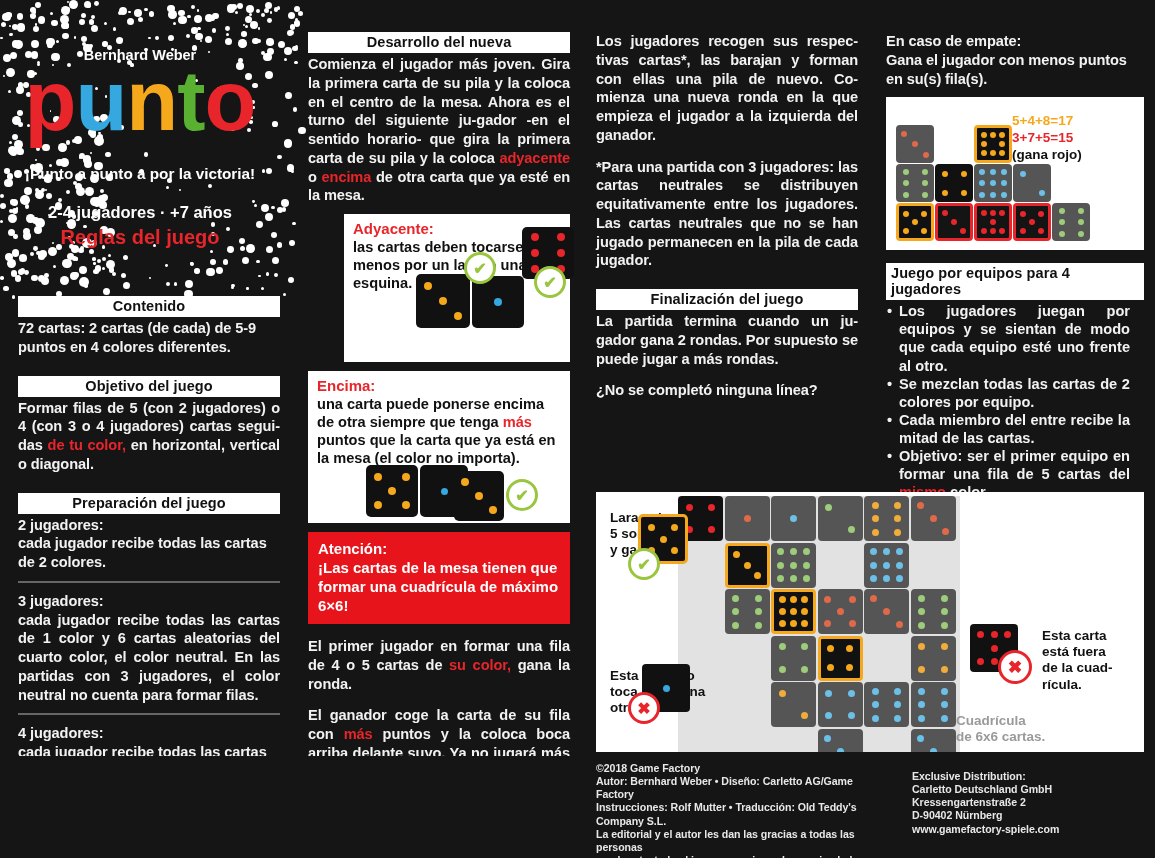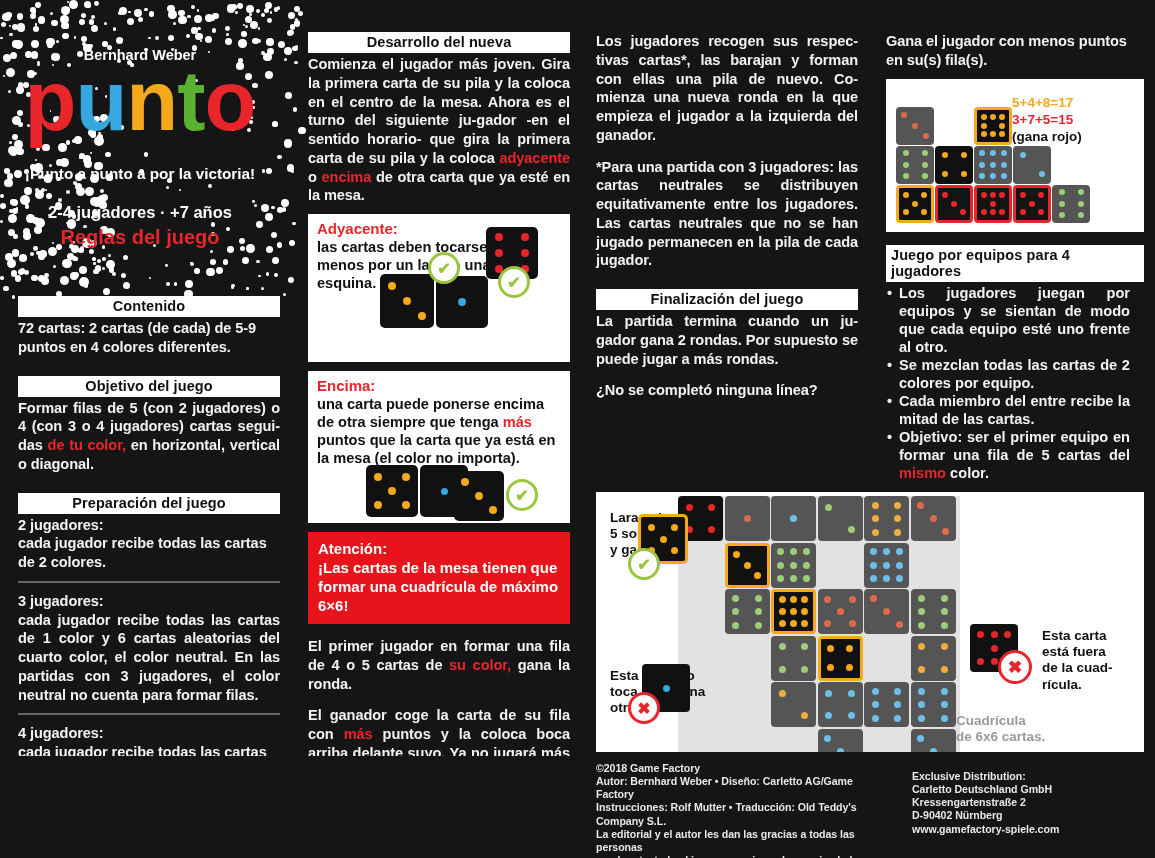--- a/index.html
+++ b/index.html
@@ -536,21 +536,21 @@
     <p class="body nj">cada jugador recibe todas las cartas de 1 color.</p>
     <div class="rule"></div>
     <p class="body nj">Todos barajan sus cartas y forman con ellas 1 pila con las cartas boca abajo.</p>
   </div>
 
   <div class="col" id="col2" style="top:32px;">
     <div class="sechead">Desarrollo del nueva</div>
     <p class="body"><span>Comienza el jugador más joven. Gira la primera carta de su pila y la coloca en el centro de la mesa. Ahora es el turno del siguiente ju-gador -en el sentido horario- que gira la primera carta de su pila y la coloca </span><span class="red">adyacente</span><span> o </span><span class="red">encima</span><span> de otra carta que ya esté en la mesa.</span></p>
 
     <div class="gap-s"></div>
-    <div class="wbox" id="box-adyacente" style="height:148px;position:relative;">
+    <div class="wbox" id="box-adyacente" style="height:148px;position:relative;margin-left:36px;">
       <div class="ttl">Adyacente:</div>
       <div class="txt" style="width:228px;">las cartas deben tocarse al menos por un lado o una esquina.</div>
       <div id="ady-art" style="position:absolute;left:0;top:0;width:262px;height:148px;">
           <div class="card" style="position: absolute; left: 178px; top: 13px; width: 52px; height: 52px; border-radius: 5px;">
             <span class="pip" style="background: rgb(232, 37, 42); width: 8px; height: 8px; left: 9px; top: 6.4px;"></span>
             <span class="pip" style="background: rgb(232, 37, 42); width: 8px; height: 8px; left: 35px; top: 6.4px;"></span>
             <span class="pip" style="background: rgb(232, 37, 42); width: 8px; height: 8px; left: 9px; top: 22px;"></span>
             <span class="pip" style="background: rgb(232, 37, 42); width: 8px; height: 8px; left: 35px; top: 22px;"></span>
             <span class="pip" style="background: rgb(232, 37, 42); width: 8px; height: 8px; left: 9px; top: 37.6px;"></span>
             <span class="pip" style="background: rgb(232, 37, 42); width: 8px; height: 8px; left: 35px; top: 37.6px;"></span>
@@ -609,20 +609,21 @@
     <div class="gap"></div>
     <p class="body">*Para una partida con 3 jugadores: las cartas neutrales se distribuyen equitativamente entre los jugadores. Las cartas neutrales que no se han jugado permanecen en la pila de cada jugador.</p>
     <div class="gap-l"></div>
     <div class="sechead">Finalización del juego</div>
     <p class="body">La partida termina cuando un ju-gador gana 2 rondas. Por supuesto se puede jugar a más rondas.</p>
     <div class="gap"></div>
     <p class="body nj">¿No se completó ninguna línea?</p>
   </div>
 
   <div class="col" id="col4" style="top:32px;">
+    <p class="body nj">En caso de empate:</p>
     <p class="body nj">Gana el jugador con menos puntos en su(s) fila(s).</p>
 
     <div class="gap-s"></div>
     <div class="dpanel" id="tiepanel" style="height:153px;">
       <div style="position:absolute;left:126px;top:16px;font-weight:bold;font-size:13.5px;color:#f5a81c;">5+4+8=17</div>
       <div style="position:absolute;left:126px;top:33px;font-weight:bold;font-size:13.5px;color:#e8252a;">3+7+5=15</div>
       <div style="position:absolute;left:126px;top:50px;font-weight:bold;font-size:13.5px;color:#111;">(gana rojo)</div>
       <div id="tie-art" style="position:absolute;left:0;top:0;width:258px;height:153px;">
           <div class="card grey" style="position: absolute; left: 10px; top: 28px; width: 38px; height: 38px; border-radius: 4px;">
             <span class="pip" style="background: rgb(224, 105, 74); width: 6px; height: 6px; left: 5.36px; top: 5.36px;"></span>

